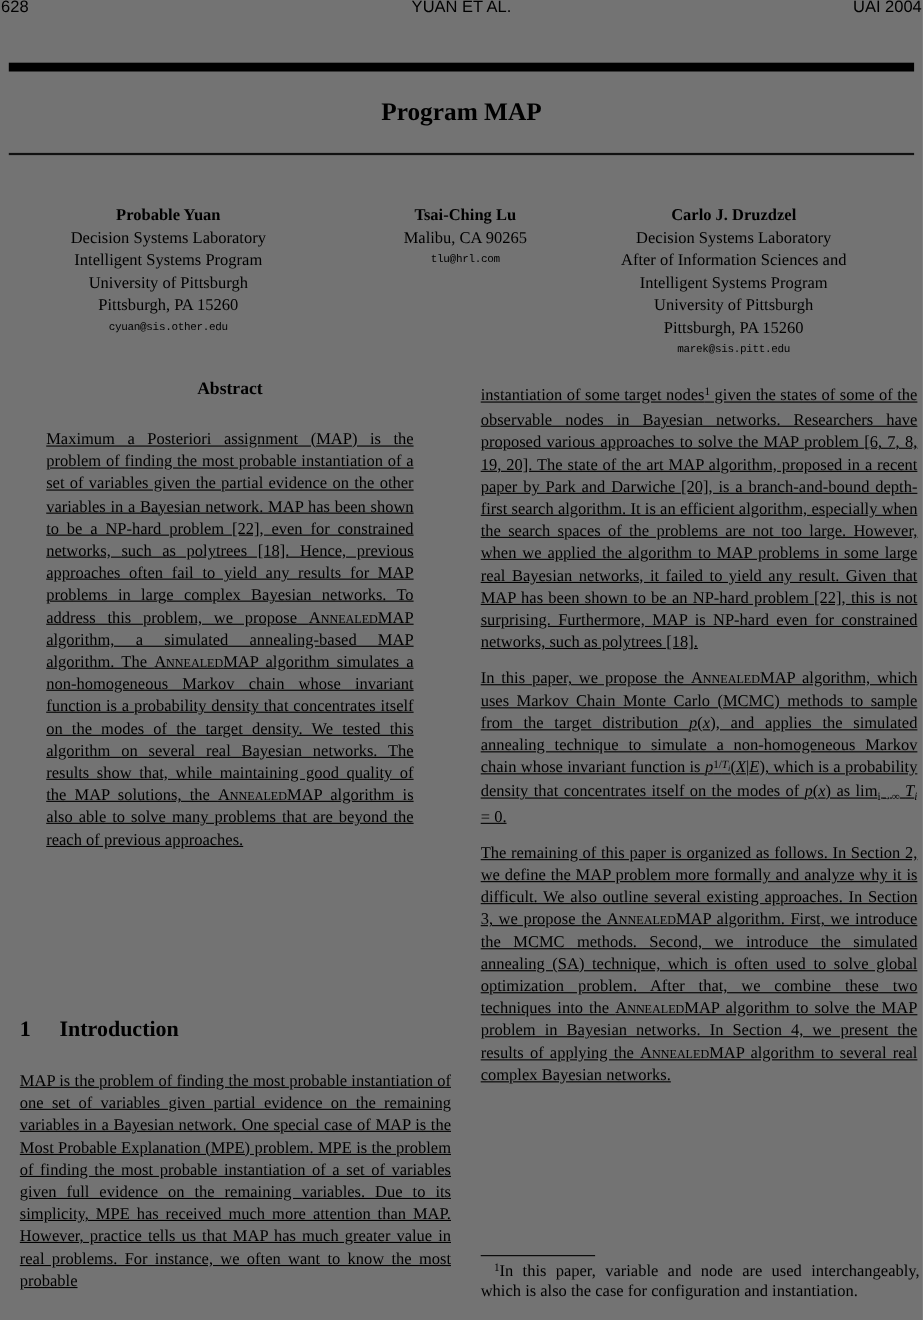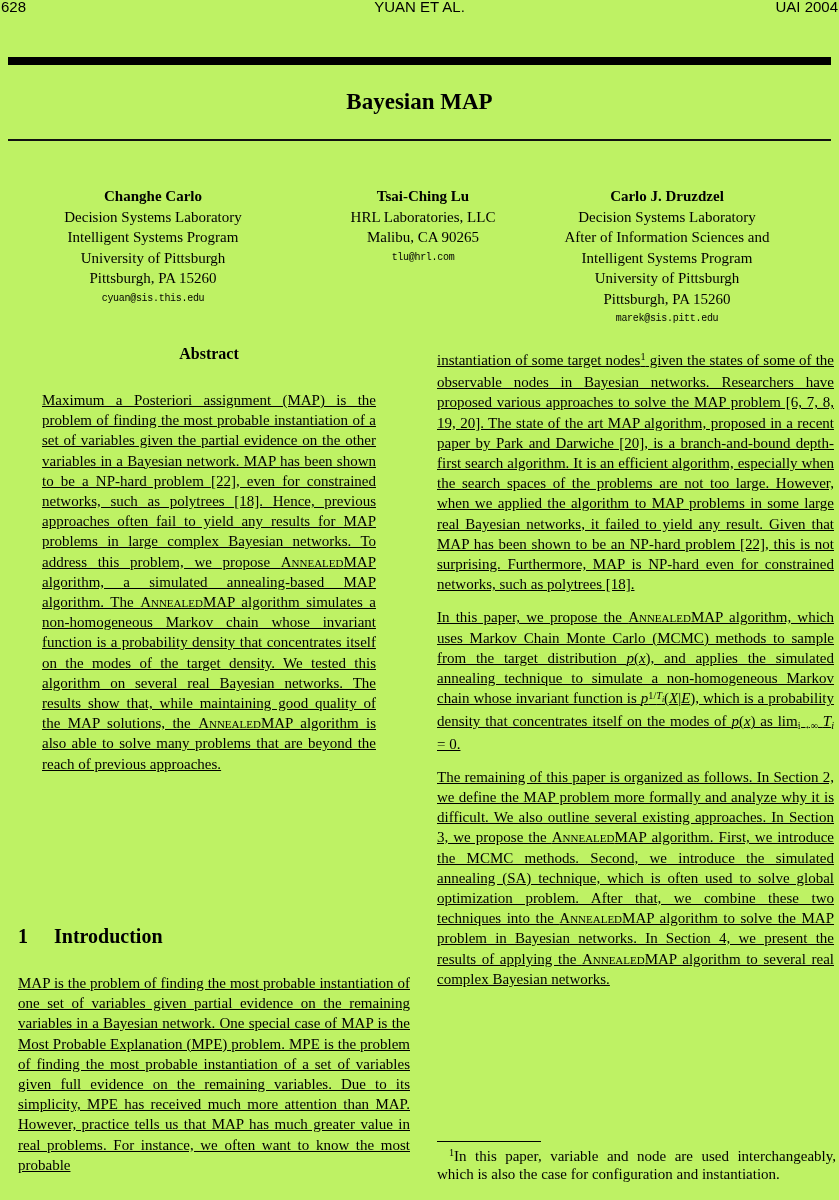--- a/index.html
+++ b/index.html
@@ -1,19 +1,19 @@
 <!DOCTYPE html>
 <html><head>
 <meta charset="utf-8">
 <style>
   html,body{margin:0;padding:0;background:#e8e8e8;}
   .page{
     position:relative;
     width:839px;height:1200px;
-    background:#bef264;
+    background:#737373;
     overflow:hidden;
     margin:0 auto;
     font-family:"Liberation Serif","DejaVu Serif",serif;
     color:#000;
   }
   
   .runhead{position:absolute;top:-2px;left:0;right:0;height:18px;
     font-family:"Liberation Sans","DejaVu Sans",sans-serif;font-size:15px;color:#000;}
   .runhead .pageno{position:absolute;left:1px;top:0;}
   .runhead .rtitle{position:absolute;left:0;right:0;top:0;text-align:center;}
@@ -59,36 +59,35 @@
 <div class="page">
 
   <div class="runhead">
     <span class="pageno">628</span>
     <span class="rtitle">YUAN ET AL.</span>
     <span class="conf">UAI 2004</span>
   </div>
 
   <div class="bar-thick"></div>
 
-  <h1 class="paper-title">Bayesian MAP</h1>
+  <h1 class="paper-title">Program MAP</h1>
 
   <div class="rule-thin"></div>
 
   <div class="authors">
       <div class="author-block">
-        <div class="author-name">Changhe Carlo</div>
+        <div class="author-name">Probable Yuan</div>
         <div class="affil-line">Decision Systems Laboratory</div>
         <div class="affil-line">Intelligent Systems Program</div>
         <div class="affil-line">University of Pittsburgh</div>
         <div class="affil-line">Pittsburgh, PA 15260</div>
-        <div class="author-email">cyuan@sis.this.edu</div>
+        <div class="author-email">cyuan@sis.other.edu</div>
       </div>
       <div class="author-block">
         <div class="author-name">Tsai-Ching Lu</div>
-        <div class="affil-line">HRL Laboratories, LLC</div>
         <div class="affil-line">Malibu, CA 90265</div>
         <div class="author-email">tlu@hrl.com</div>
       </div>
       <div class="author-block">
         <div class="author-name">Carlo J. Druzdzel</div>
         <div class="affil-line">Decision Systems Laboratory</div>
         <div class="affil-line">After of Information Sciences and</div>
         <div class="affil-line">Intelligent Systems Program</div>
         <div class="affil-line">University of Pittsburgh</div>
         <div class="affil-line">Pittsburgh, PA 15260</div>

